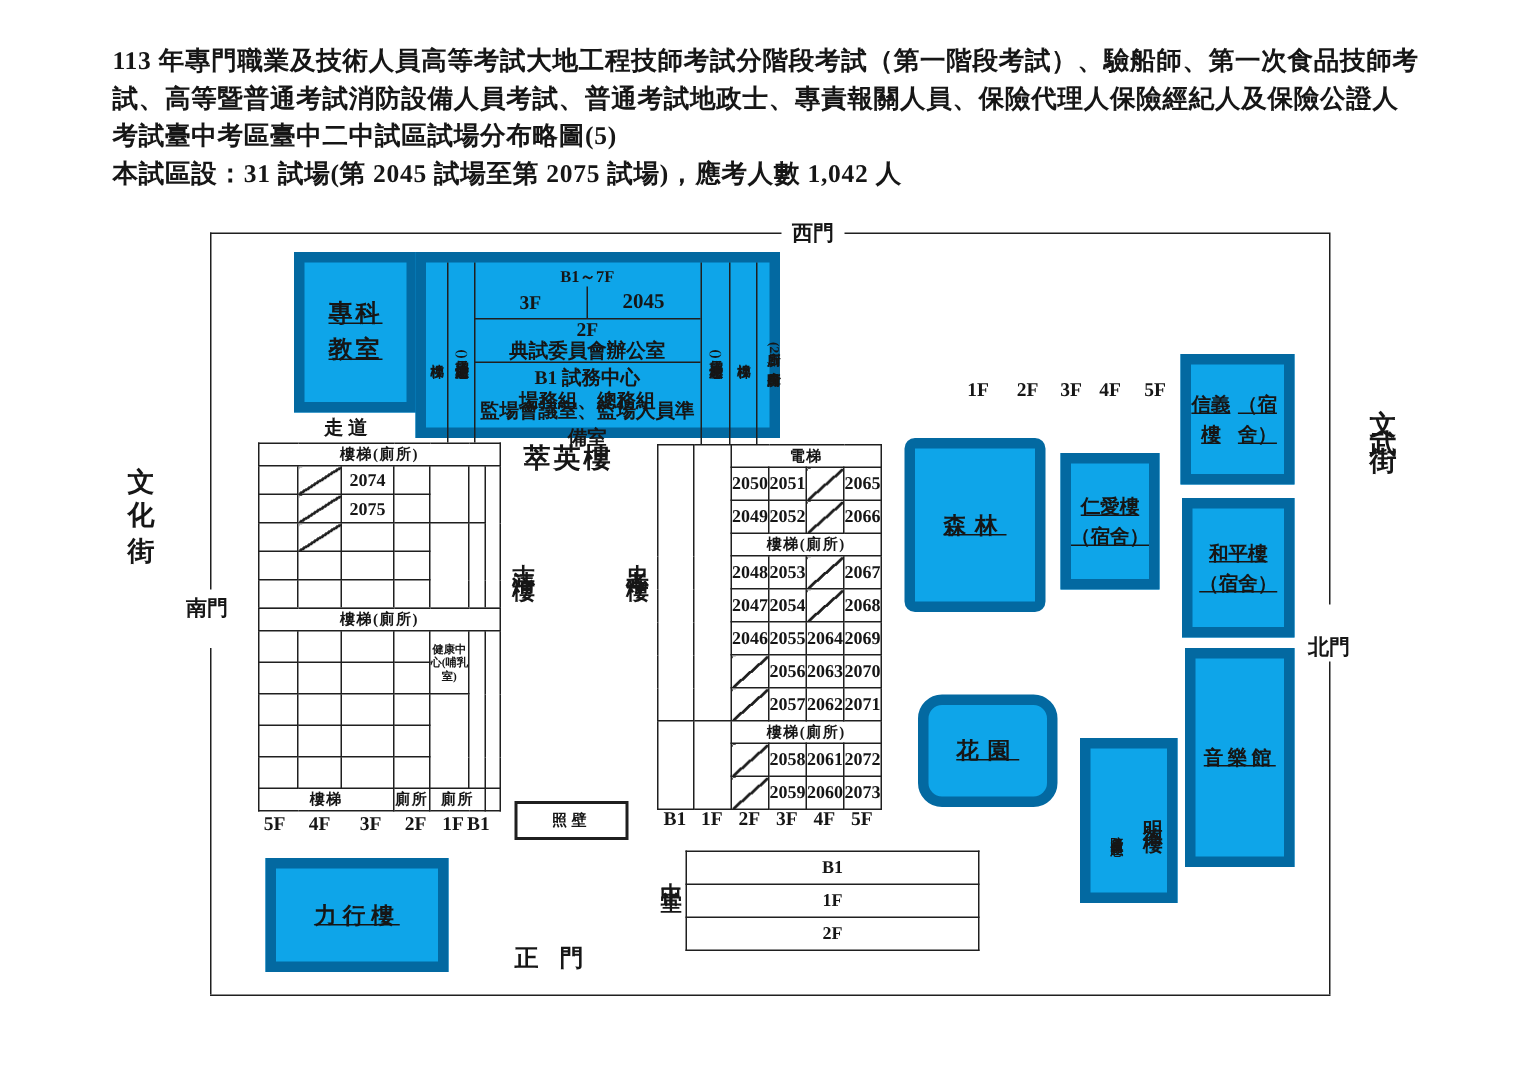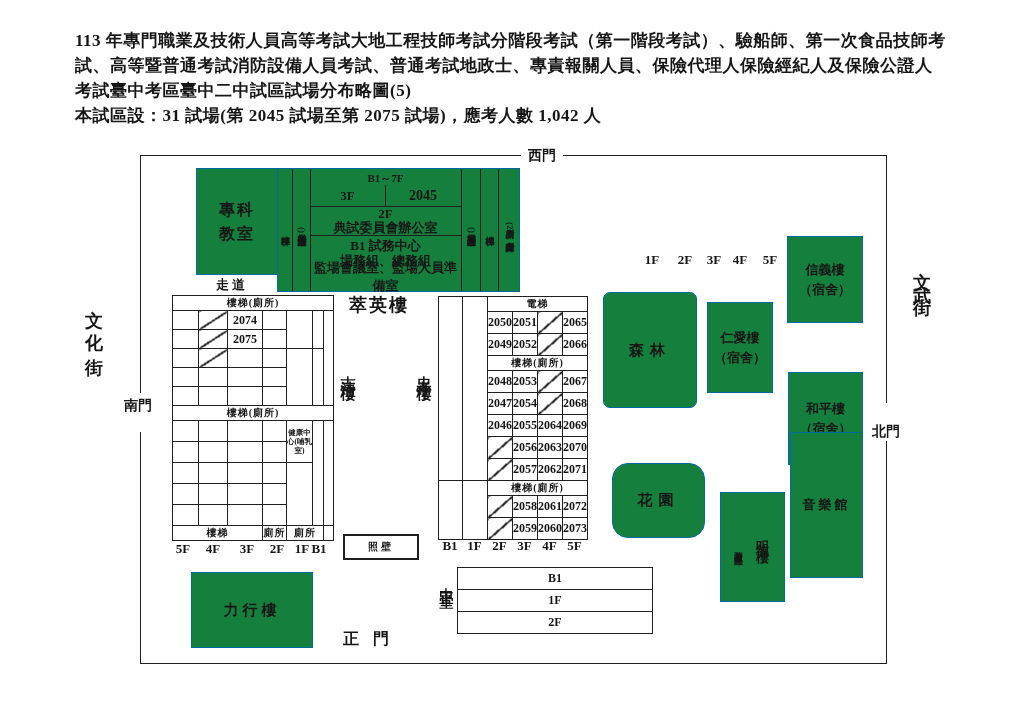--- a/index.html
+++ b/index.html
@@ -1,19 +1,19 @@
 <!DOCTYPE html>
 <html><head>
 <meta charset="utf-8">
 <style>
   html,body{margin:0;padding:0;background:#fff;}
   #page{position:relative;width:1024px;height:724px;background:#fff;overflow:hidden;
         font-family:"Liberation Serif","DejaVu Serif",serif;color:#161616;}
   .abs{position:absolute;}
-  .b{border:1px solid #0369a1;box-sizing:border-box;background:#15803d;}
+  .b{border:7px solid #0369a1;box-sizing:border-box;background:#0ea5e9;text-decoration:underline;}
   .cc{display:flex;align-items:center;justify-content:center;text-align:center;}
   .bold{font-weight:bold;}
   .vt{writing-mode:vertical-rl;text-orientation:mixed;}
   .hline{border-top:1px solid #1f1f1f;height:0;}
   .vline{border-left:1px solid #1f1f1f;width:0;}
   table{border-collapse:collapse;table-layout:fixed;background:#fff;}
   td{border:1px solid #1f1f1f;padding:0;text-align:center;vertical-align:middle;overflow:hidden;
      font-family:"Liberation Serif","DejaVu Serif",serif;}
   .rm{font-weight:bold;font-size:12px;}
   .hdr{font-weight:bold;font-size:10px;letter-spacing:1px;}
@@ -288,21 +288,21 @@
     <span class="flr" style="width:25px;">1F</span>
     <span class="flr" style="width:25px;">2F</span>
     <span class="flr" style="width:25px;">3F</span>
     <span class="flr" style="width:25px;">4F</span>
     <span class="flr" style="width:25px;">5F</span>
   </div>
 
   <div class="abs cc bold" style="left:343px;top:534px;width:76px;height:26px;border:2px solid #1f1f1f;box-sizing:border-box;font-size:10px;letter-spacing:3px;">
     <span>照壁</span>
   </div>
-  <div class="abs b cc bold" style="left:177px;top:572px;width:122px;height:76px;font-size:15px;letter-spacing:4px;margin-left:14px;">
+  <div class="abs b cc bold" style="left:177px;top:572px;width:122px;height:76px;font-size:15px;letter-spacing:4px;">
     <span>力行樓</span>
   </div>
   <div class="abs vt bold" style="left:437px;top:577px;height:52px;font-size:14px;letter-spacing:3px;">中正堂</div>
   <table class="abs" style="left:457px;top:567px;width:196px;">
     <tbody>
         <tr class="h22">
           <td class="rm">B1</td>
         </tr>
     <tr class="h22">
           <td class="rm">1F</td>
@@ -312,29 +312,29 @@
         </tr>
   </tbody>
     </table>
 
   <span class="abs flr" style="left:641px;top:252px;width:22px;">1F</span>
   <span class="abs flr" style="left:674px;top:252px;width:22px;">2F</span>
   <span class="abs flr" style="left:703px;top:252px;width:22px;">3F</span>
   <span class="abs flr" style="left:729px;top:252px;width:22px;">4F</span>
   <span class="abs flr" style="left:759px;top:252px;width:22px;">5F</span>
 
-  <div class="abs b cc bold" style="left:787px;top:236px;width:76px;height:87px;font-size:13px;line-height:20px;flex-direction:column;">
+  <div class="abs b cc bold" style="left:787px;top:236px;width:76px;height:87px;font-size:13px;line-height:20px;flex-direction:row;">
     <span>信義樓</span>
     <span>（宿舍）</span>
   </div>
   <div class="abs b cc bold" style="left:707px;top:302px;width:66px;height:91px;font-size:13px;line-height:20px;flex-direction:column;">
     <span>仁愛樓</span>
     <span>（宿舍）</span>
   </div>
-  <div class="abs b cc bold" style="left:788px;top:332px;width:75px;height:93px;font-size:13px;line-height:20px;flex-direction:column;margin-top:40px;">
+  <div class="abs b cc bold" style="left:788px;top:332px;width:75px;height:93px;font-size:13px;line-height:20px;flex-direction:column;">
     <span>和平樓</span>
     <span>（宿舍）</span>
   </div>
   <div class="abs b cc bold" style="left:603px;top:292px;width:94px;height:116px;border-radius:7px;font-size:15px;letter-spacing:6px;">
     <span>森林</span>
   </div>
   <div class="abs b cc bold" style="left:612px;top:463px;width:93px;height:75px;border-radius:16px;font-size:15px;letter-spacing:6px;">
     <span>花園</span>
   </div>
   <div class="abs b" style="left:720px;top:492px;width:65px;height:110px;">

